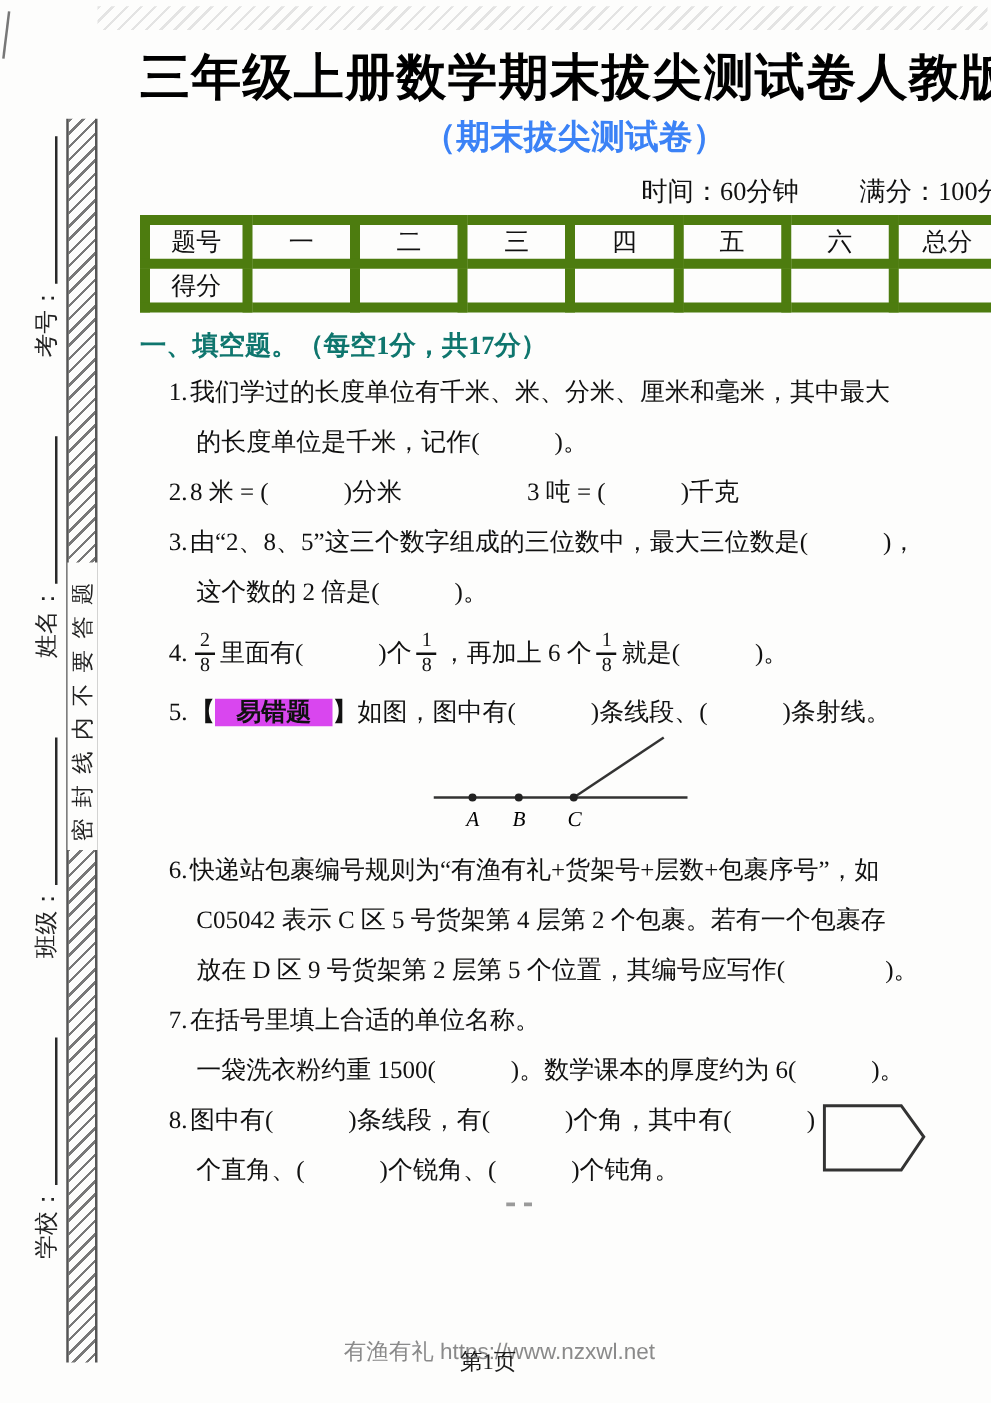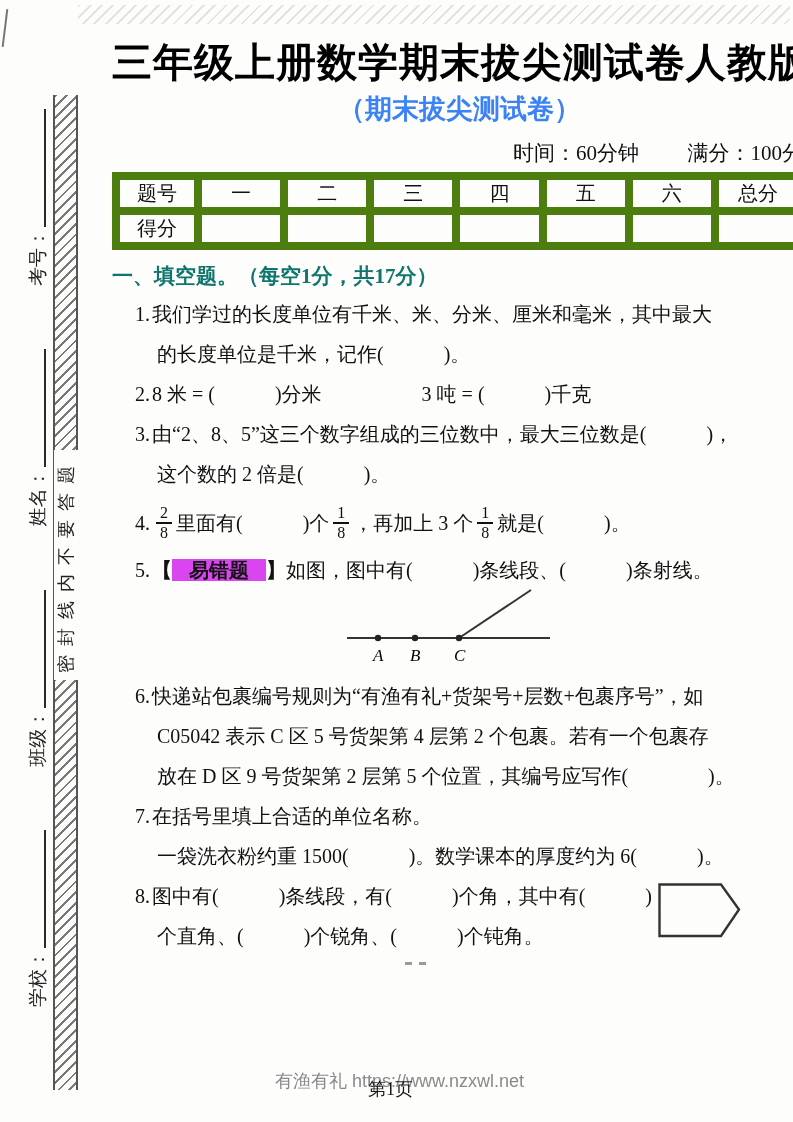--- a/index.html
+++ b/index.html
@@ -199,21 +199,21 @@
       <span class="q-num">4.</span>
       <span class="frac">
           <span class="fn">2</span>
           <span class="fd">8</span>
         </span>
       <span>里面有(　　　)个</span>
       <span class="frac">
           <span class="fn">1</span>
           <span class="fd">8</span>
         </span>
-      <span>，再加上 3 个</span>
+      <span>，再加上 6 个</span>
       <span class="frac">
           <span class="fn">1</span>
           <span class="fd">8</span>
         </span>
       <span>就是(　　　)。</span>
     </div>
   </div>
 
   <div class="q">
     <div class="qline q5line ind1"><span class="q-num">5.</span><span class="tag">【</span><span class="tag-hl">易错题</span><span class="tag">】</span><span>如图，图中有(　　　)条线段、(　　　)条射线。</span></div>

